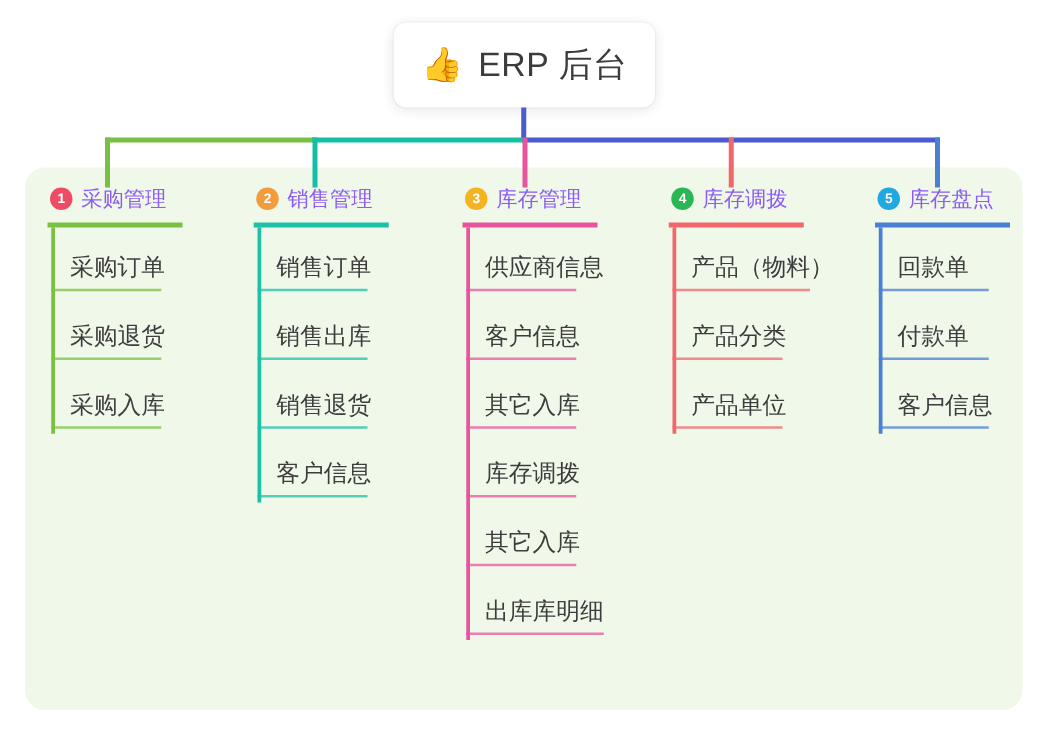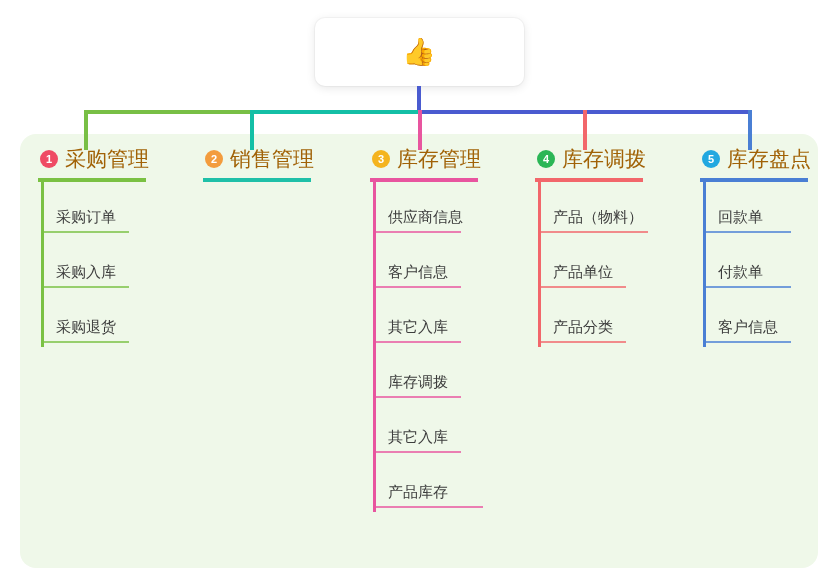--- a/index.html
+++ b/index.html
@@ -108,22 +108,22 @@
     width: 18px; height: 18px;
     border-radius: 50%;
     color: #ffffff;
     font-size: 11px;
     line-height: 18px;
     text-align: center;
     font-weight: bold;
     flex: 0 0 auto;
   }
   .col-title {
-    font-size: 21px;
-    color: #a16207;
+    font-size: 17px;
+    color: #8b5cf6;
     white-space: nowrap;
   }
   .col-rule {
     height: 4px;
     width: 108px;
     margin-top: 6px;
   }
   .col-3 .col-rule { width: 108px; }
 
   
@@ -140,21 +140,21 @@
     bottom: 0;
   }
   .item {
     position: relative;
     height: 55px;
   }
   .item-label {
     position: absolute;
     left: 18px;
     bottom: 10px;
-    font-size: 15px;
+    font-size: 19px;
     color: #3d3d3d;
     white-space: nowrap;
   }
   .item-rule {
     position: absolute;
     left: 3px;
     bottom: 4px;
     height: 2px;
     width: 88px;
   }
@@ -162,20 +162,21 @@
 </style>
 </head>
 <body>
 
 <div id="root">
 
   <div class="backdrop"></div>
 
   <div class="title-card">
     <span class="title-emoji">👍</span>
+    <span class="title-text">ERP 后台</span>
   </div>
 
   <div class="conn v-stem"></div>
   <div class="bus bus-green"></div>
   <div class="bus bus-teal"></div>
   <div class="bus bus-blue"></div>
   <div class="conn drop drop-1"></div>
   <div class="conn drop drop-2"></div>
   <div class="conn drop drop-3"></div>
   <div class="conn drop drop-4"></div>
@@ -188,35 +189,54 @@
           <span class="col-title">采购管理</span>
         </div>
         <div class="col-rule" style="background: rgb(122, 193, 67);"></div>
         <div class="items">
           <div class="spine" style="background: rgb(122, 193, 67);"></div>
           <div class="item">
             <span class="item-label">采购订单</span>
             <div class="item-rule" style="background: rgb(122, 193, 67); opacity: 0.75;"></div>
           </div>
           <div class="item">
+            <span class="item-label">采购退货</span>
+            <div class="item-rule" style="background: rgb(122, 193, 67); opacity: 0.75;"></div>
+          </div>
+          <div class="item">
             <span class="item-label">采购入库</span>
             <div class="item-rule" style="background: rgb(122, 193, 67); opacity: 0.75;"></div>
           </div>
-          <div class="item">
-            <span class="item-label">采购退货</span>
-            <div class="item-rule" style="background: rgb(122, 193, 67); opacity: 0.75;"></div>
-          </div>
         </div>
       </div>
       <div class="col col-2">
         <div class="col-header">
           <span class="badge" style="background: rgb(243, 156, 61);">2</span>
           <span class="col-title">销售管理</span>
         </div>
         <div class="col-rule" style="background: rgb(31, 192, 168);"></div>
+        <div class="items">
+          <div class="spine" style="background: rgb(31, 192, 168);"></div>
+          <div class="item">
+            <span class="item-label">销售订单</span>
+            <div class="item-rule" style="background: rgb(31, 192, 168); opacity: 0.75;"></div>
+          </div>
+          <div class="item">
+            <span class="item-label">销售出库</span>
+            <div class="item-rule" style="background: rgb(31, 192, 168); opacity: 0.75;"></div>
+          </div>
+          <div class="item">
+            <span class="item-label">销售退货</span>
+            <div class="item-rule" style="background: rgb(31, 192, 168); opacity: 0.75;"></div>
+          </div>
+          <div class="item">
+            <span class="item-label">客户信息</span>
+            <div class="item-rule" style="background: rgb(31, 192, 168); opacity: 0.75;"></div>
+          </div>
+        </div>
       </div>
       <div class="col col-3">
         <div class="col-header">
           <span class="badge" style="background: rgb(244, 180, 31);">3</span>
           <span class="col-title">库存管理</span>
         </div>
         <div class="col-rule" style="background: rgb(232, 85, 159);"></div>
         <div class="items">
           <div class="spine" style="background: rgb(232, 85, 159);"></div>
           <div class="item">
@@ -233,45 +253,45 @@
           </div>
           <div class="item">
             <span class="item-label">库存调拨</span>
             <div class="item-rule" style="background: rgb(232, 85, 159); opacity: 0.75;"></div>
           </div>
           <div class="item">
             <span class="item-label">其它入库</span>
             <div class="item-rule" style="background: rgb(232, 85, 159); opacity: 0.75;"></div>
           </div>
           <div class="item">
-            <span class="item-label">产品库存</span>
+            <span class="item-label">出库库明细</span>
             <div class="item-rule wide" style="background: rgb(232, 85, 159); opacity: 0.75;"></div>
           </div>
         </div>
       </div>
       <div class="col col-4">
         <div class="col-header">
           <span class="badge" style="background: rgb(43, 182, 86);">4</span>
           <span class="col-title">库存调拨</span>
         </div>
         <div class="col-rule" style="background: rgb(242, 103, 107);"></div>
         <div class="items">
           <div class="spine" style="background: rgb(242, 103, 107);"></div>
           <div class="item">
             <span class="item-label">产品（物料）</span>
             <div class="item-rule wide" style="background: rgb(242, 103, 107); opacity: 0.75;"></div>
           </div>
           <div class="item">
+            <span class="item-label">产品分类</span>
+            <div class="item-rule" style="background: rgb(242, 103, 107); opacity: 0.75;"></div>
+          </div>
+          <div class="item">
             <span class="item-label">产品单位</span>
             <div class="item-rule" style="background: rgb(242, 103, 107); opacity: 0.75;"></div>
           </div>
-          <div class="item">
-            <span class="item-label">产品分类</span>
-            <div class="item-rule" style="background: rgb(242, 103, 107); opacity: 0.75;"></div>
-          </div>
         </div>
       </div>
       <div class="col col-5">
         <div class="col-header">
           <span class="badge" style="background: rgb(34, 168, 224);">5</span>
           <span class="col-title">库存盘点</span>
         </div>
         <div class="col-rule" style="background: rgb(74, 127, 212);"></div>
         <div class="items">
           <div class="spine" style="background: rgb(74, 127, 212);"></div>

